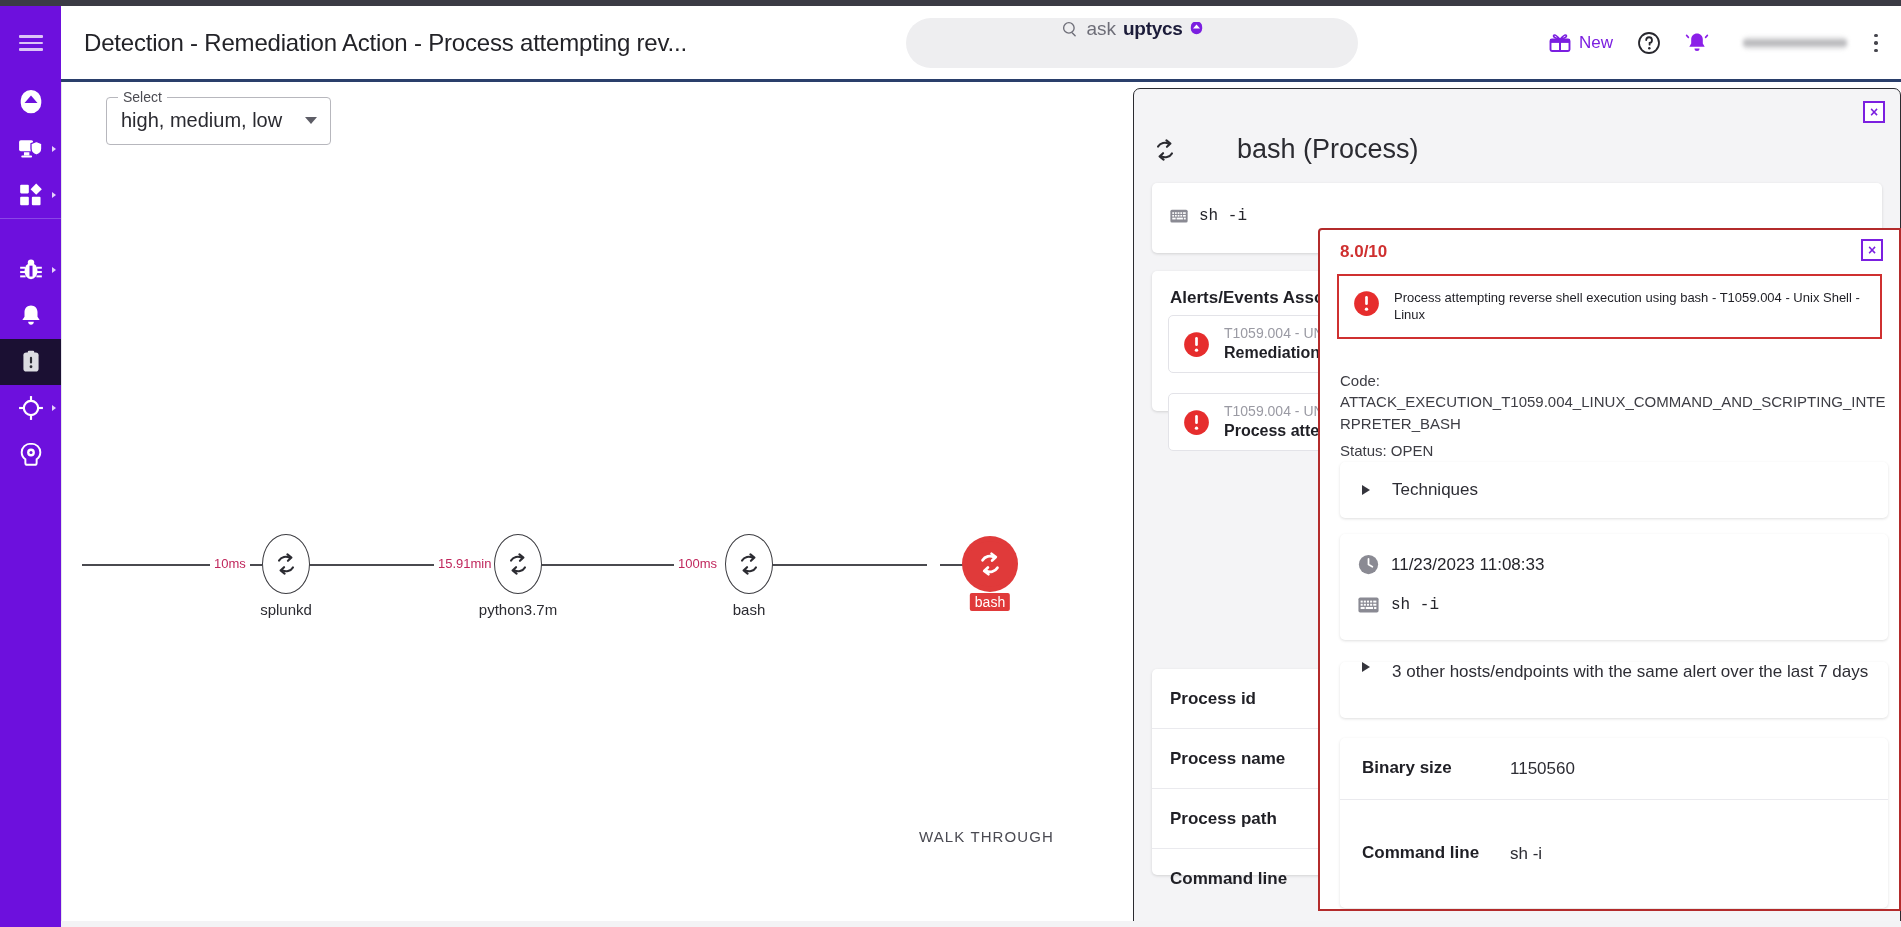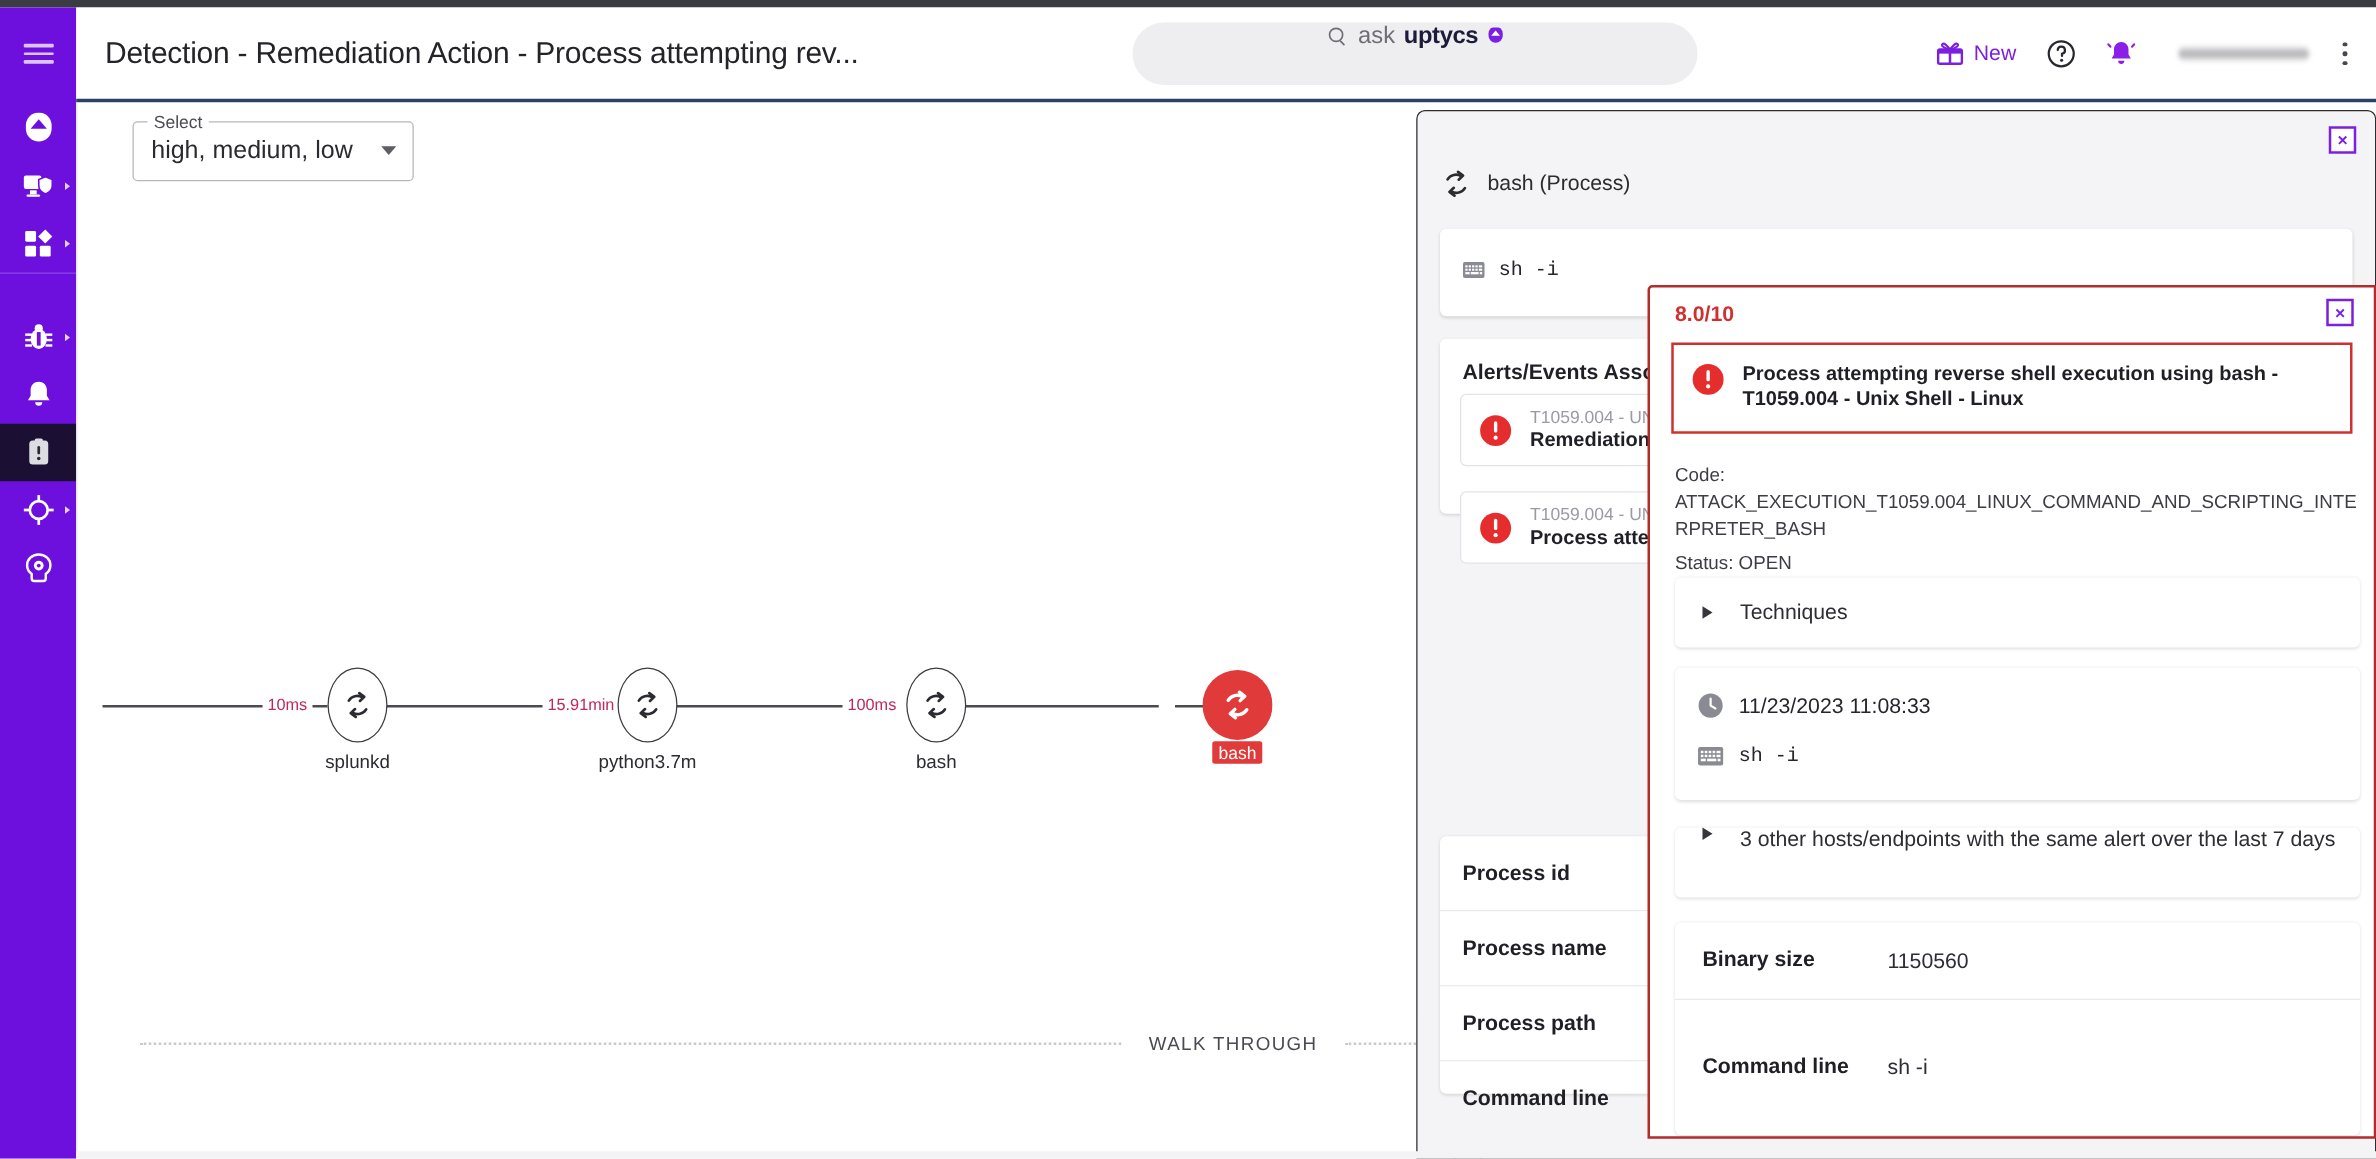--- a/index.html
+++ b/index.html
@@ -140,21 +140,21 @@
   .edge-label {
     position: absolute; font-size: 13px; color: #c0275c; background: #fff;
     padding: 0 4px; white-space: nowrap;
   }
   .proc-icon { width: 26px; height: 26px; display:block; }
   .proc-icon-white { width: 28px; height: 28px; display:block; }
 
   
   .walkthrough {
     position: absolute; left: 50px; right: 40px; bottom: 83px; height: 18px;
-    display: flex; align-items: center; gap: 0;
+    display: flex; align-items: center; gap: 0; flex-direction: column;
   }
   .wt-dash { flex: 1; border-top: 2px dotted #c9c9cf; }
   .wt-text { font-size: 15px; color: #4a4a52; letter-spacing: 1.1px; padding: 0 22px; }
 
   
   .gcontrols { position: absolute; left: 1085px; top: 570px; width: 56px; }
   .compass { width: 54px; height: 54px; position: relative; }
   .hand-btn {
     width: 26px; height: 26px; border: 1px solid #a8a8ae; margin: 12px auto 0;
     display:flex;align-items:center;justify-content:center; background:#fff;
@@ -185,21 +185,21 @@
     overflow: hidden;
   }
   .so-close {
     position: absolute; top: 12px; right: 15px; width: 22px; height: 22px;
     border: 2px solid #7b1fe0; color: #7b1fe0; font-size: 14px; font-weight: bold;
     display:flex; align-items:center; justify-content:center; cursor: pointer; background:#fff;
   }
   .so-head {
     position: absolute; top: 45px; left: 18px; display:flex; align-items:center; gap: 12px;
   }
-  .so-head-title { font-size: 17px; color: #2b2b31; }
+  .so-head-title { font-size: 27px; color: #2b2b31; margin-left: 47px; }
   .card {
     position: absolute; background: #fff; border-radius: 5px;
     box-shadow: 0 1px 3px rgba(0,0,0,0.14);
   }
   .cmd-card { top: 94px; left: 18px; width: 730px; height: 70px; }
   .cmd-row { position:absolute; left: 18px; top: 24px; display: flex; align-items:center; gap: 11px; }
   .kbd-icon { width: 18px; height: 14px; display:block; }
   .mono { font-family: "Liberation Mono", monospace; font-size: 16px; color: #25252b; }
 
   .alerts-card { top: 182px; left: 18px; width: 730px; height: 140px; padding: 0; }
@@ -233,21 +233,21 @@
   .po-close {
     position: absolute; top: 9px; right: 16px; width: 22px; height: 22px;
     border: 2px solid #7b1fe0; color: #7b1fe0; font-size: 14px; font-weight: bold;
     display:flex; align-items:center; justify-content:center; cursor:pointer; background:#fff;
   }
   .po-banner {
     position:absolute; top: 44px; left: 17px; width: 545px;
     border: 2px solid #cf3030; background: #fff;
     padding: 14px 16px 14px 14px; display:flex; gap: 14px; align-items:flex-start;
   }
-  .po-banner-title { font-size: 16px; font-weight: bold; color: #1f1f25; line-height: 1.28; }
+  .po-banner-title { font-size: 13px; font-weight: normal; color: #1f1f25; line-height: 1.28; }
   .po-meta { position:absolute; top: 140px; left: 20px; width: 548px; }
   .po-meta-line { font-size: 15px; color: #3d3d44; line-height: 1.42; word-break: break-all; }
   .po-sect {
     position: absolute; left: 20px; width: 548px; background: #fff;
     border-radius: 5px; box-shadow: 0 1px 3px rgba(0,0,0,0.13);
   }
   .po-techniques { top: 232px; height: 56px; display:flex; align-items:center; gap: 22px; padding-left: 22px; }
   .po-tri {
     width: 0; height: 0; border-left: 8px solid #35353c;
     border-top: 5.5px solid transparent; border-bottom: 5.5px solid transparent;

